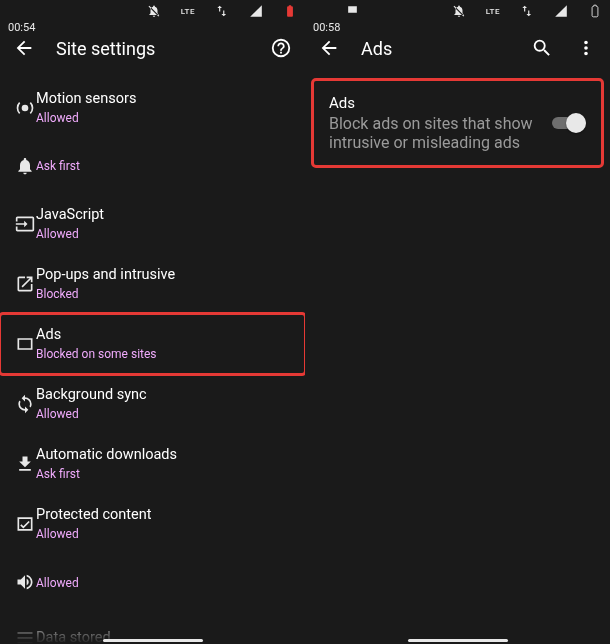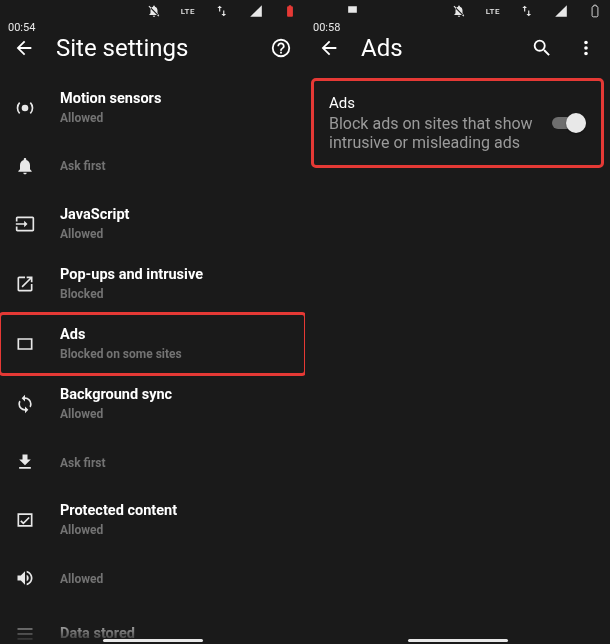--- a/index.html
+++ b/index.html
@@ -32,44 +32,42 @@
   .status-icons .lte { font-size: 8px; font-weight: 500; letter-spacing: .5px; }
   .status-icons .bat-red { fill: #e53935; }
   .app-bar {
     height: 52px;
     display: flex;
     align-items: center;
     padding: 0 12px;
     gap: 20px;
     color: #fff;
   }
-  .app-bar .title { font-size: 24px; font-weight: 400; flex: 1; }
+  .app-bar .title { font-size: 18px; font-weight: 400; flex: 1; }
   .icon-btn {
     width: 24px; height: 24px;
     display: flex; align-items: center; justify-content: center;
     color: #fff; cursor: pointer;
   }
   .icon-btn svg { width: 22px; height: 22px; fill: #fff; }
   .list { padding-top: 4px; }
   .row {
     display: flex;
     align-items: center;
     padding: 12px 16px 12px 14px;
-    gap: 24px;
     min-height: 56px;
     cursor: pointer;
-    font-weight: bold;
   }
   .row .row-icon {
     width: 22px; height: 22px; display:flex; align-items:center; justify-content:center;
   }
   .row .row-icon svg { width: 20px; height: 20px; fill: #e8e8e8; }
   .row-text { flex: 1; }
   .row-title { color: #fff; font-size: 14.5px; line-height: 1.3; }
-  .row-sub { color: #737373; font-size: 12px; line-height: 1.35; margin-top: 1px; }
+  .row-sub { color: #f0abfc; font-size: 12px; line-height: 1.35; margin-top: 1px; }
   .highlight-red {
     outline: 3px solid #e53935;
     outline-offset: -1px;
     border-radius: 3px;
   }
   
   .ads-row {
     display: flex;
     align-items: center;
     padding: 14px 16px;
@@ -211,20 +209,21 @@
       </div>
     </div>
 
     <div class="row">
       <span class="row-icon">
           <svg viewBox="0 0 24 24">
             <path d="M19 9h-4V3H9v6H5l7 7 7-7zM5 18v2h14v-2H5z"></path>
           </svg>
         </span>
       <div class="row-text">
+        <div class="row-title">Automatic downloads</div>
         <div class="row-sub">Ask first</div>
       </div>
     </div>
 
     <div class="row">
       <span class="row-icon">
           <svg viewBox="0 0 24 24">
             <path d="M4 5h16v14H4z" fill="none" stroke="#e8e8e8" stroke-width="2"></path>
             <path d="M7 13l3 3 7-7" fill="none" stroke="#e8e8e8" stroke-width="2"></path>
           </svg>

